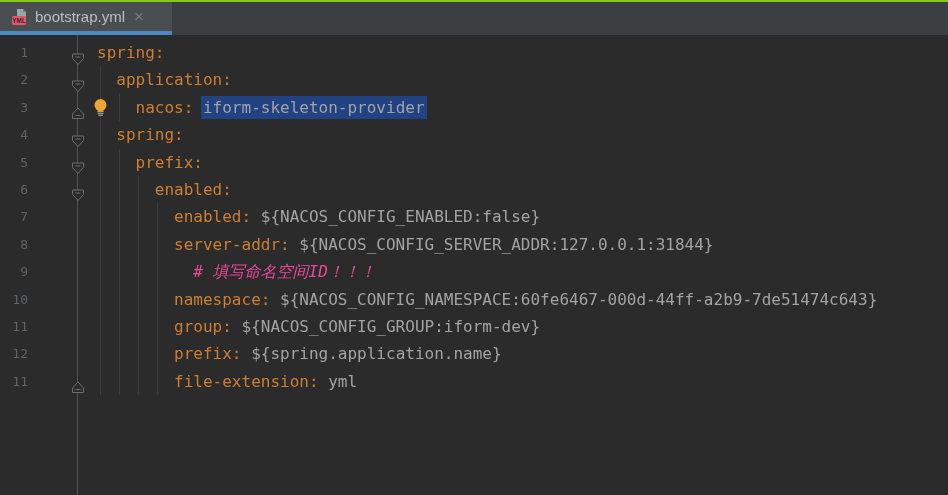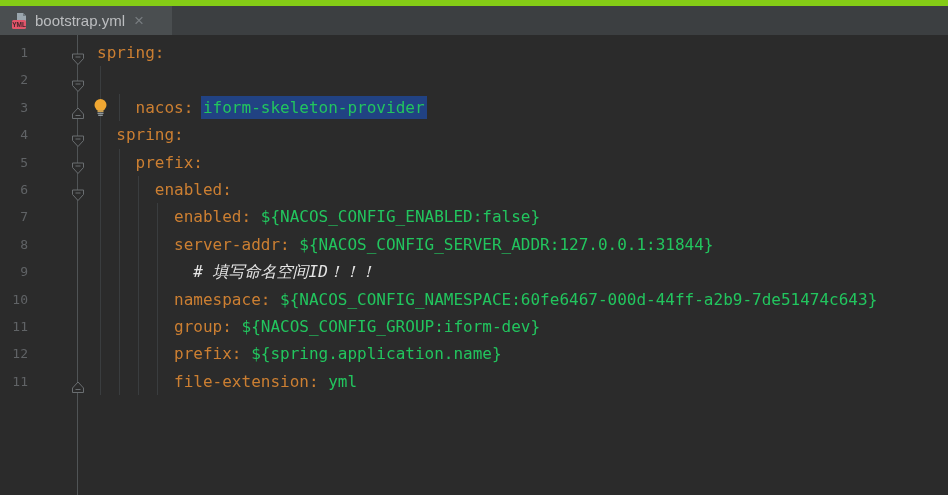--- a/index.html
+++ b/index.html
@@ -4,21 +4,21 @@
 <style>
   html,body { margin:0; padding:0; background:#1e1e1e; }
   #screen {
     position:relative; width:948px; height:495px;
     background:#2b2b2b; overflow:hidden;
     font-family:"DejaVu Sans Mono", monospace;
   }
   
   .tabbar {
     position:absolute; left:0; top:0; width:948px; height:47px;
-    background:#3c3f41; border-top:6px solid #84cc16; box-sizing:border-box;padding-left:41px;
+    background:#3c3f41; border-top:2px solid #84cc16; box-sizing:border-box;padding-left:41px;
   }
   .tab {
     position:absolute; left:0; top:0; height:33px; width:172px;
     background:#4a4e50; box-sizing:border-box;
     border-bottom:4px solid #4a88c7;
     display:flex; align-items:center; padding:0 8px 0 12px;
     cursor:pointer;
   }
   .tab-label {
     font-family:"Liberation Sans", sans-serif; font-size:15px; color:#bcbec0;
@@ -42,22 +42,22 @@
   }
   .ln {
     position:absolute; left:0; top:0; width:28px; text-align:right;
     font-size:13px; color:#606366; line-height:27.4px;
   }
   .fold { position:absolute; left:71px; top:7.5px; width:14px; height:13px; }
   .bulb { position:absolute; left:92px; top:4px; width:17px; height:19px; }
   .guide { position:absolute; top:0; width:1px; height:27.4px; background:#3a3d3f; }
   .code { position:absolute; left:97px; top:0; color:#a9b7c6; }
   .seg-key     { color:#cc7f32; }
-  .seg-plain   { color:#22c55e;text-align:right; }
-  .seg-comment { color:#e5e5e5; font-style:italic; }
+  .seg-plain   { color:#a3a3a3;text-align:right; }
+  .seg-comment { color:#ec4899; font-style:italic; }
   .selected    { background:#214283; padding:2px 2px; margin:-2px -2px; }
 </style>
 </head>
 <body>
 
 <div id="screen">
 
   <div class="tabbar">
     <div class="tab">
       <span class="file-icon">
@@ -76,21 +76,21 @@
   <div class="editor">
     <div class="fold-connector"></div>
     <div class="lines" id="code-lines">
         <div class="line-row"><span class="ln">1</span><span class="fold"><svg width="14" height="13" viewBox="0 0 14 13">
               <polygon points="1.5,1 12.5,1 12.5,5.5 7,11.5 1.5,5.5" fill="#2b2b2b" stroke="#6a6e71"></polygon>
               <line x1="4.5" x2="9.5" y1="4" y2="4" stroke="#6a6e71"></line>
             </svg></span><span class="code"><span></span><span class="seg-key">spring:</span></span></div>
         <div class="line-row"><span class="guide" style="left: 99.5px;"></span><span class="ln">2</span><span class="fold"><svg width="14" height="13" viewBox="0 0 14 13">
               <polygon points="1.5,1 12.5,1 12.5,5.5 7,11.5 1.5,5.5" fill="#2b2b2b" stroke="#6a6e71"></polygon>
               <line x1="4.5" x2="9.5" y1="4" y2="4" stroke="#6a6e71"></line>
-            </svg></span><span class="code"><span>  </span></span></div>
+            </svg></span><span class="code"><span>  </span><span class="seg-key">application:</span></span></div>
         <div class="line-row"><span class="guide" style="left: 99.5px;"></span><span class="guide" style="left: 118.76px;"></span><span class="ln">3</span><span class="fold"><svg width="14" height="13" viewBox="0 0 14 13">
               <polygon points="7,1 12.5,7 12.5,11.5 1.5,11.5 1.5,7" fill="#2b2b2b" stroke="#6a6e71"></polygon>
               <line x1="4.5" x2="9.5" y1="8.5" y2="8.5" stroke="#6a6e71"></line>
             </svg></span><span class="bulb"><svg width="17" height="19" viewBox="0 0 17 19">
               <circle cx="8.5" cy="7" r="6" fill="#f0a732"></circle>
               <rect x="5.5" y="12" width="6" height="2" fill="#caa053"></rect>
               <rect x="5.5" y="14.6" width="6" height="1.4" fill="#8f979b"></rect>
               <rect x="6.2" y="16.6" width="4.6" height="1.4" fill="#8f979b"></rect>
             </svg></span><span class="code"><span>    </span><span class="seg-key">nacos:</span><span class="seg-plain"> </span><span class="seg-plain selected">iform-skeleton-provider</span></span></div>
         <div class="line-row"><span class="guide" style="left: 99.5px;"></span><span class="ln">4</span><span class="fold"><svg width="14" height="13" viewBox="0 0 14 13">

